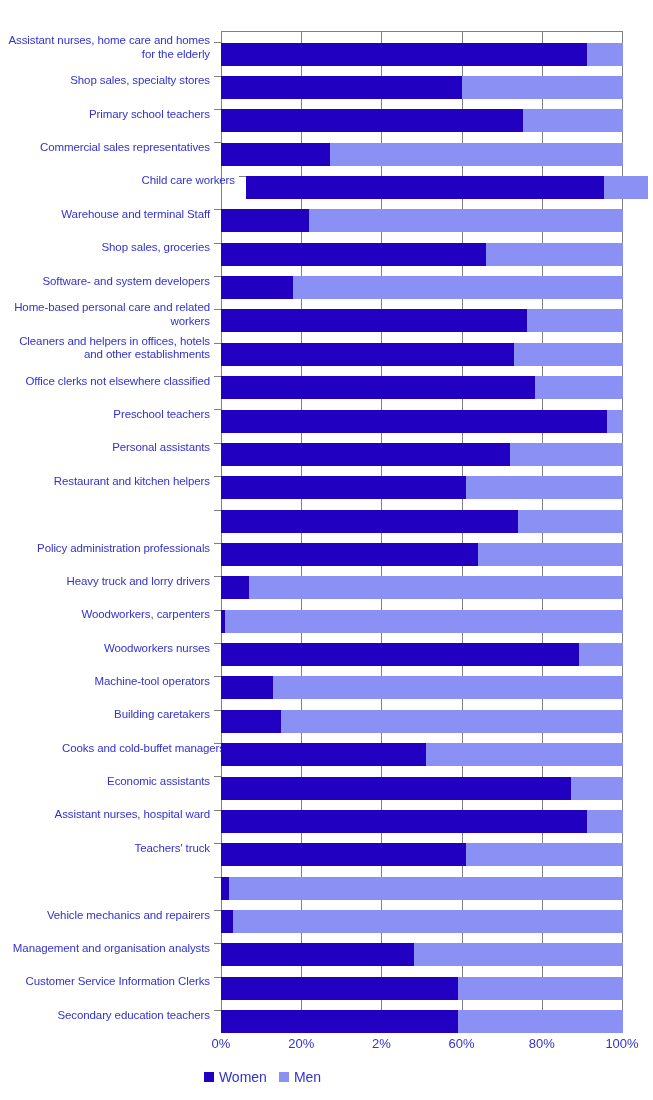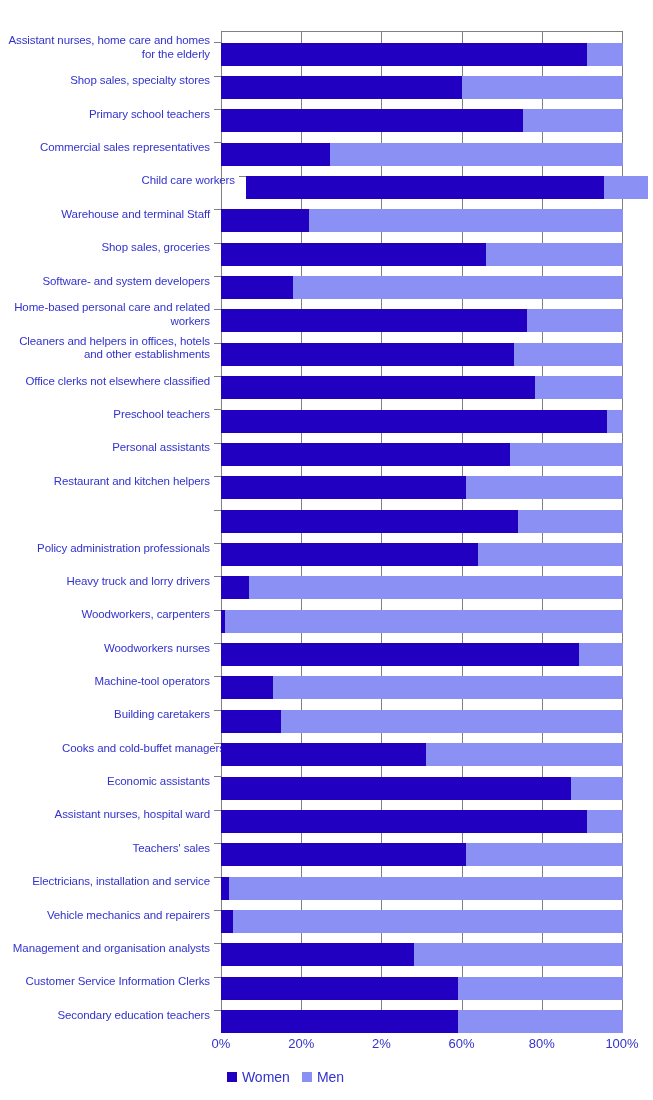--- a/index.html
+++ b/index.html
@@ -119,21 +119,20 @@
   
   .legend {
     position: absolute;
     left: 0;
     top: 1069px;
     width: 525px;
     display: flex;
     justify-content: center;
     align-items: flex-start;
     gap: 12px;
-    margin-left: 23px;
   }
   .legend-item {
     display: flex;
     align-items: center;
     gap: 5px;
     font-size: 14px;
     color: #3232cd;
   }
   .legend-swatch {
     width: 10px;
@@ -347,29 +346,28 @@
       </div>
       <div class="row" style="top: 767.433px;">
         <div class="row-label">Assistant nurses, hospital ward</div>
         <div class="row-tick"></div>
         <div class="row-bar">
           <div class="seg-women" title="Assistant nurses, hospital ward — Women: 91%" style="width: 91%; background: rgb(33, 0, 194);"></div>
           <div class="seg-men" title="Assistant nurses, hospital ward — Men: 9%" style="width: 9%; background: rgb(139, 144, 245);"></div>
         </div>
       </div>
       <div class="row" style="top: 800.8px;">
-        <div class="row-label">Teachers' sales</div>
+        <div class="row-label">Teachers' truck</div>
         <div class="row-tick"></div>
         <div class="row-bar">
           <div class="seg-women" title="Teachers' aides — Women: 61%" style="width: 61%; background: rgb(33, 0, 194);"></div>
           <div class="seg-men" title="Teachers' aides — Men: 39%" style="width: 39%; background: rgb(139, 144, 245);"></div>
         </div>
       </div>
       <div class="row" style="top: 834.167px;">
-        <div class="row-label">Electricians, installation and service</div>
         <div class="row-tick"></div>
         <div class="row-bar">
           <div class="seg-women" title="Electricians, installation and service — Women: 2%" style="width: 2%; background: rgb(33, 0, 194);"></div>
           <div class="seg-men" title="Electricians, installation and service — Men: 98%" style="width: 98%; background: rgb(139, 144, 245);"></div>
         </div>
       </div>
       <div class="row" style="top: 867.533px;">
         <div class="row-label">Vehicle mechanics and repairers</div>
         <div class="row-tick"></div>
         <div class="row-bar">

